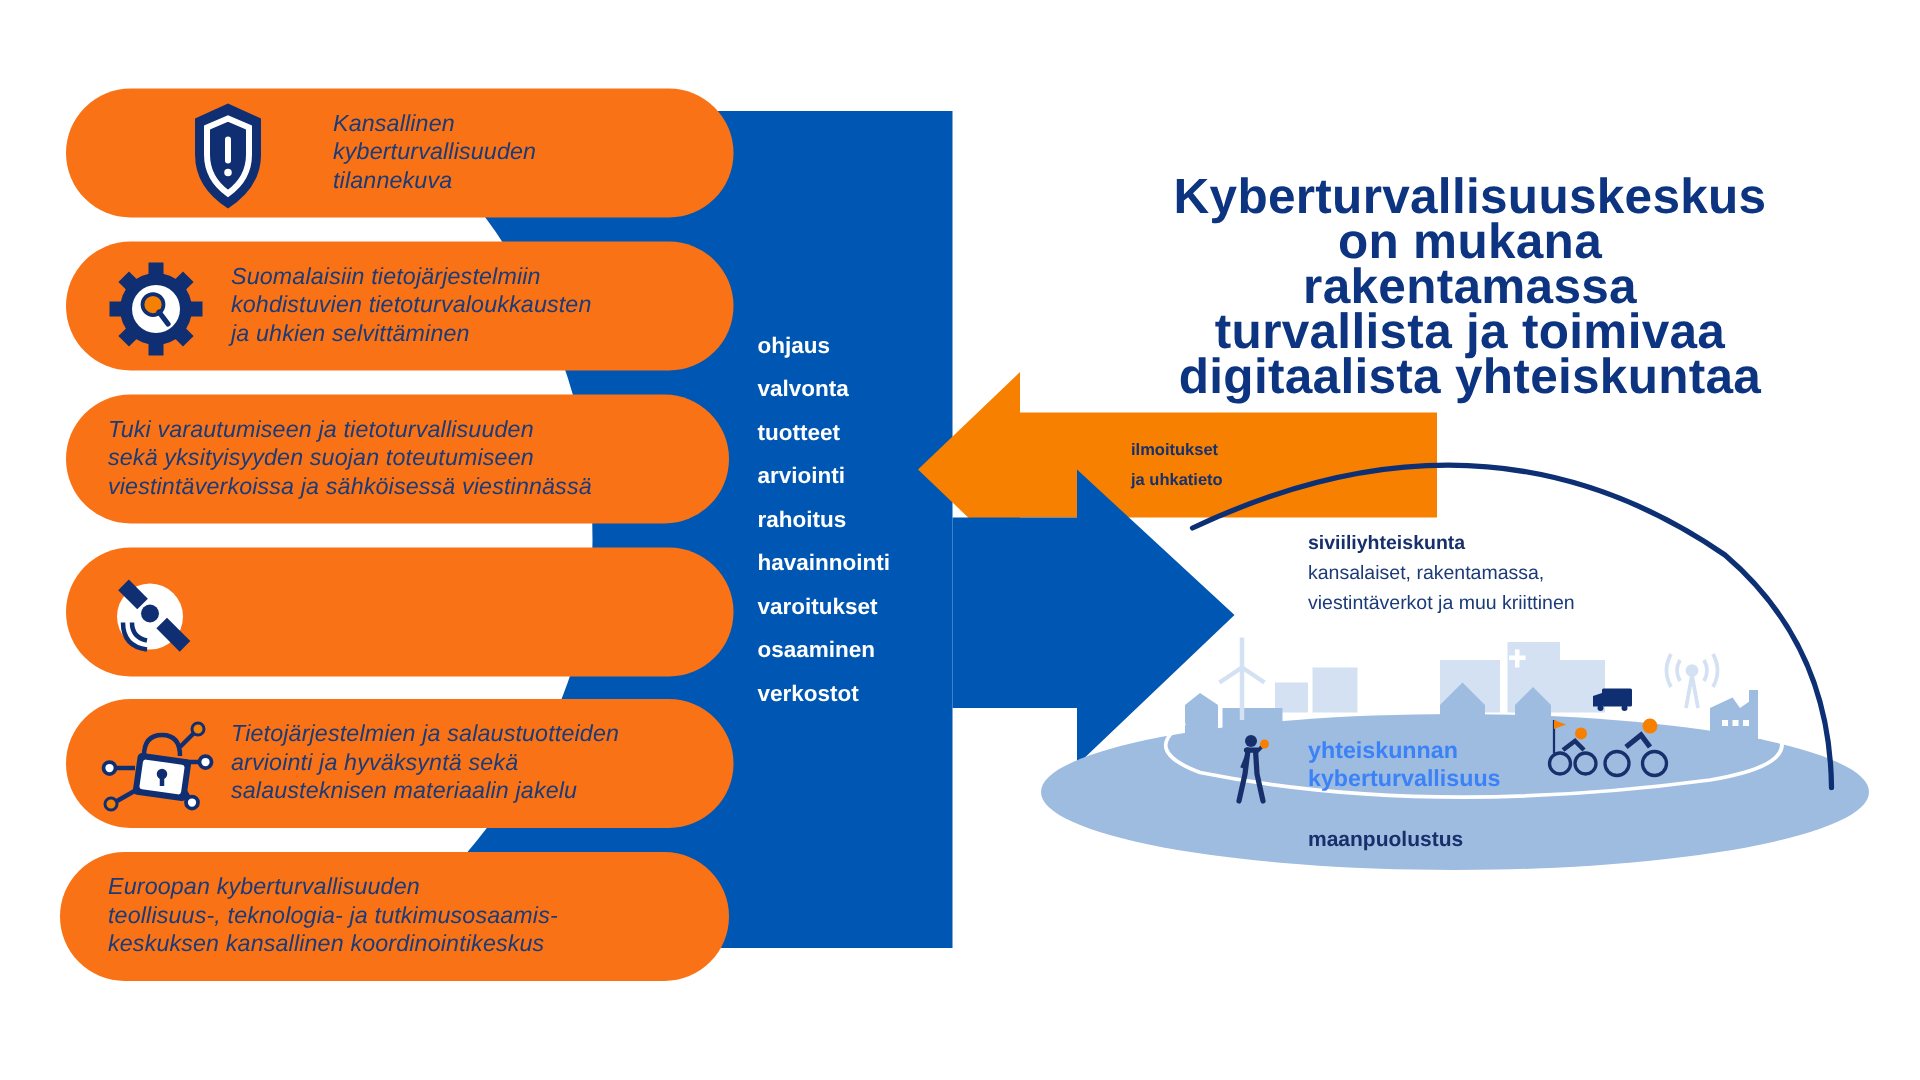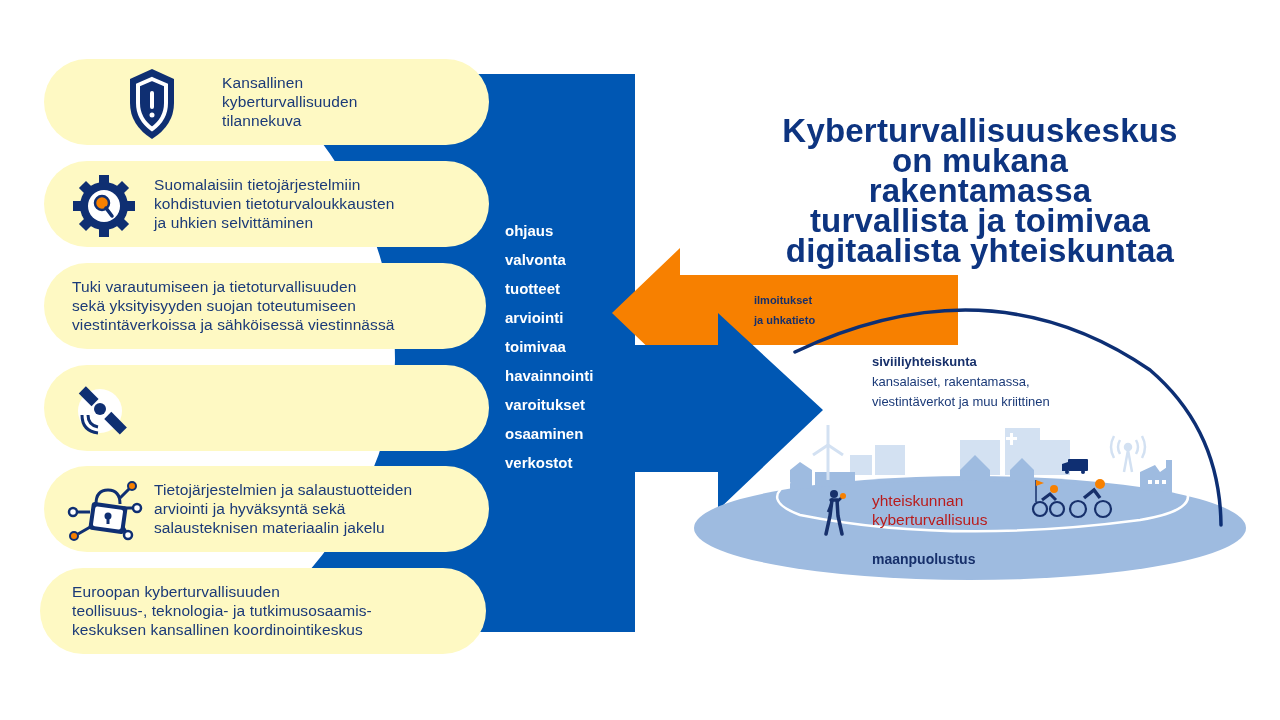--- a/index.html
+++ b/index.html
@@ -5,22 +5,22 @@
     html, body { margin: 0; padding: 0; }
     body {
       width: 1280px; height: 720px; position: relative; overflow: hidden;
       background: #ffffff;
       font-family: "Liberation Sans", "DejaVu Sans", sans-serif;
       color: #0f2f72;
     }
     svg.layer { position: absolute; left: 0; top: 0; }
     .pill {
       position: absolute; left: 44px; height: 86px;
-      background: #fef9c3; border-radius: 45px;
-      display: flex; align-items: center; box-sizing: border-box;
+      background: #f97316; border-radius: 45px;
+      display: flex; align-items: center; box-sizing: border-box; font-style: italic;
     }
     .pill .ico { position: absolute; }
     .pill .txt {
       position: absolute; font-size: 15.5px; line-height: 19px;
       color: #1b3a78; white-space: pre-line; letter-spacing: 0.1px;
     }
     .services {
       position: absolute; left: 505px; top: 221px;
       font-weight: bold; color: #ffffff; font-size: 15px;
     }
@@ -34,21 +34,21 @@
       position: absolute; left: 754px; top: 290px;
       font-weight: bold; font-size: 11px; line-height: 20px; color: #17306b;
     }
     .civil {
       position: absolute; left: 872px; top: 352px;
       font-size: 13px; line-height: 20px; color: #1b3a78;
     }
     .civil .t { font-weight: bold; color: #17306b; }
     .cyber-label {
       position: absolute; left: 872px; top: 491px;
-      font-weight: normal; font-size: 15.5px; line-height: 19px; color: #b91c1c;
+      font-weight: bold; font-size: 15.5px; line-height: 19px; color: #3b82f6;
     }
     .defense-label {
       position: absolute; left: 872px; top: 551px;
       font-weight: bold; font-size: 14px; color: #17306b;
     }
   </style>
 </head>
 <body>
 
 <svg class="layer" width="1280" height="720">
@@ -218,21 +218,21 @@
   <div class="txt" style="left:32px; top:14px;">Euroopan kyberturvallisuuden
 teollisuus-, teknologia- ja tutkimusosaamis-
 keskuksen kansallinen koordinointikeskus</div>
 </div>
 
 <div class="services">
   <div>ohjaus</div>
   <div>valvonta</div>
   <div>tuotteet</div>
   <div>arviointi</div>
-  <div>toimivaa</div>
+  <div>rahoitus</div>
   <div>havainnointi</div>
   <div>varoitukset</div>
   <div>osaaminen</div>
   <div>verkostot</div>
 </div>
 
 <div class="headline" style="white-space: pre-line;">Kyberturvallisuuskeskus
 on mukana rakentamassa
 turvallista ja toimivaa
 digitaalista yhteiskuntaa</div>

